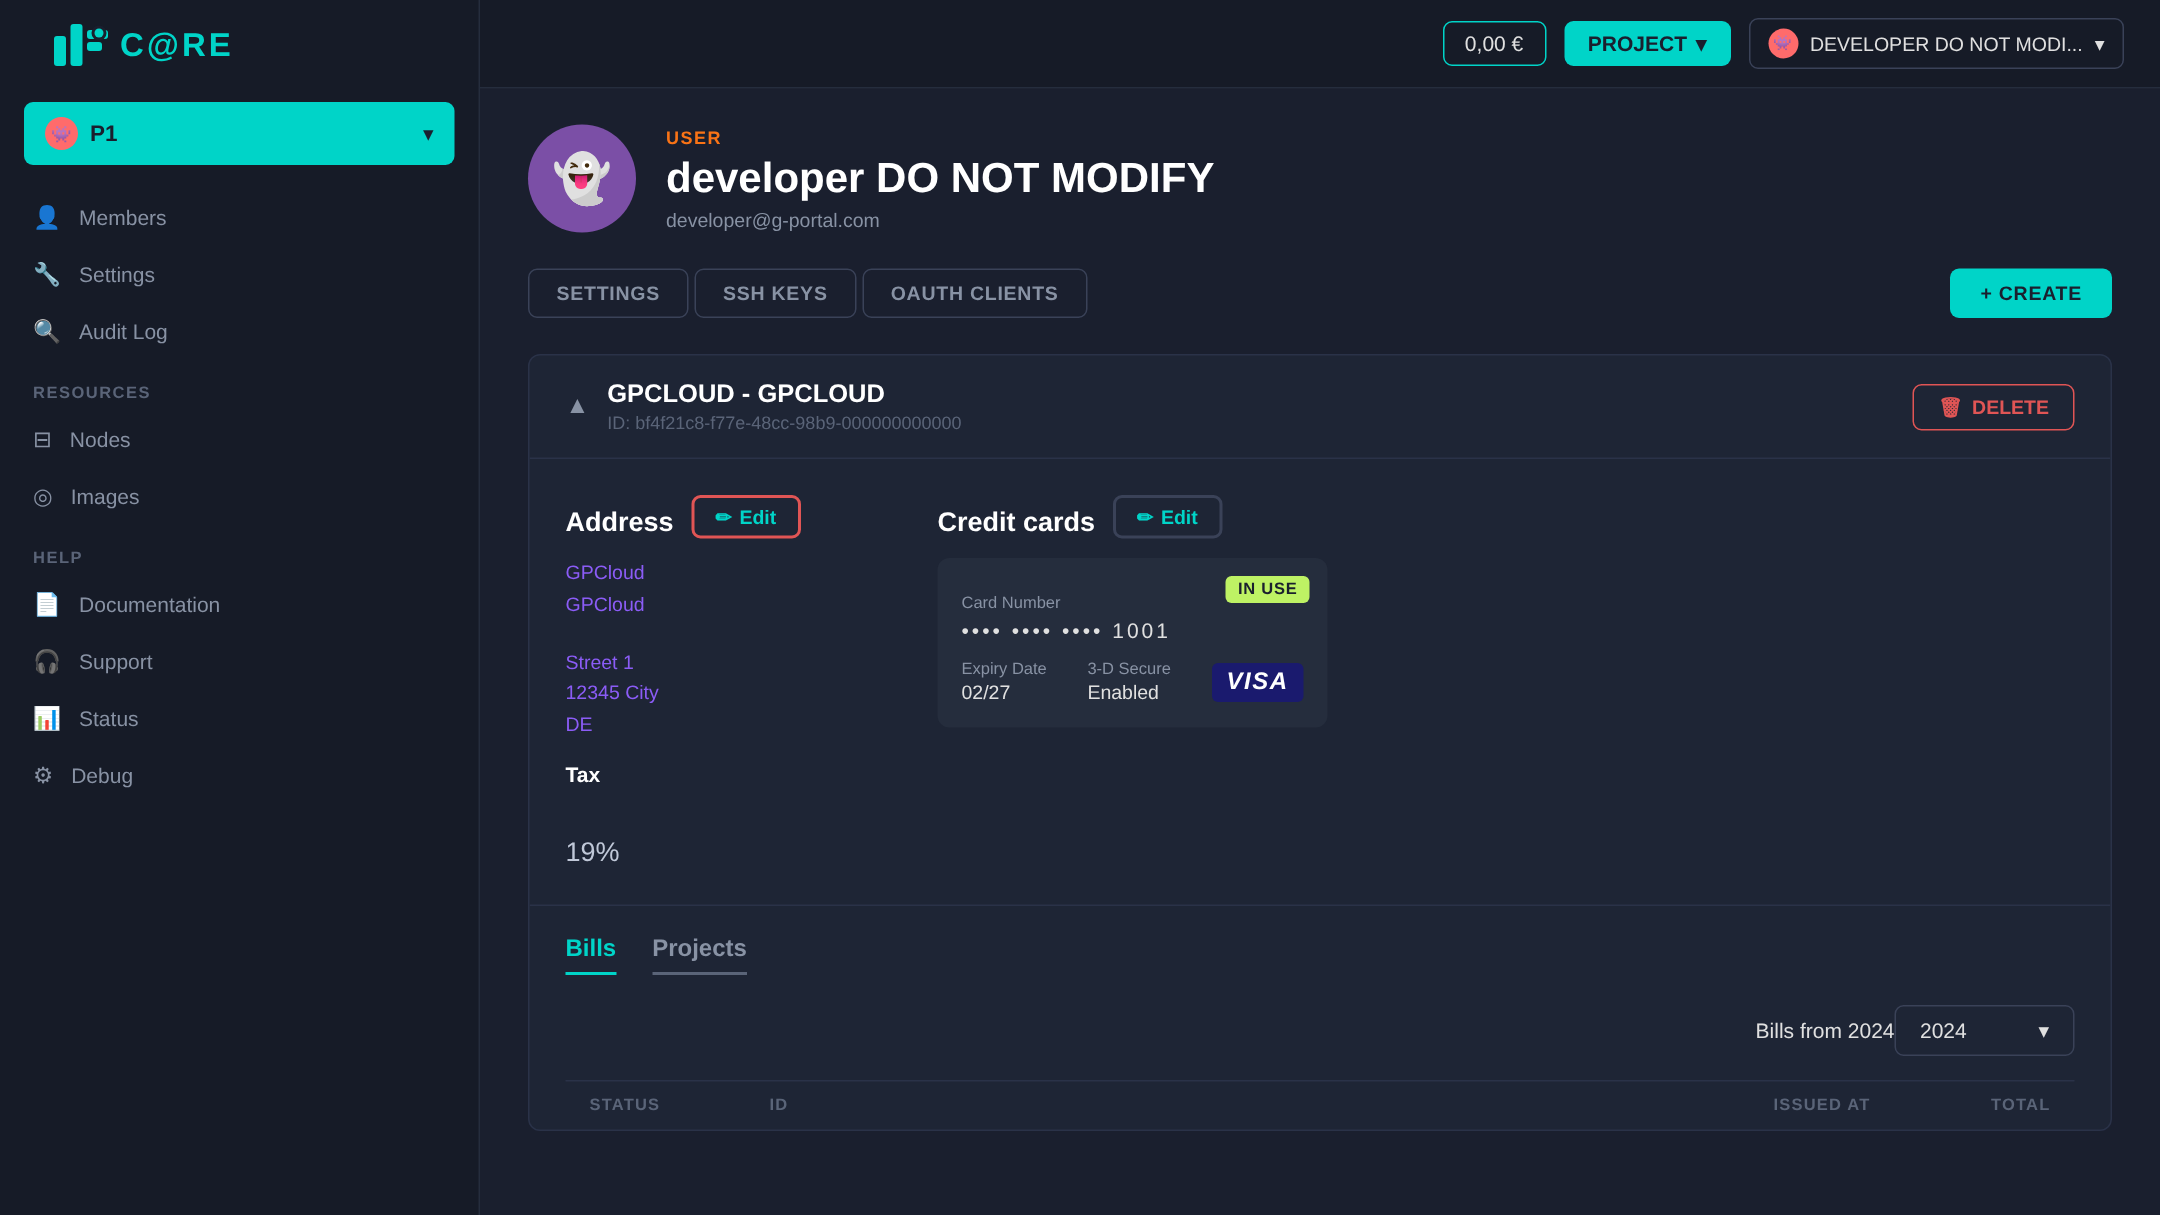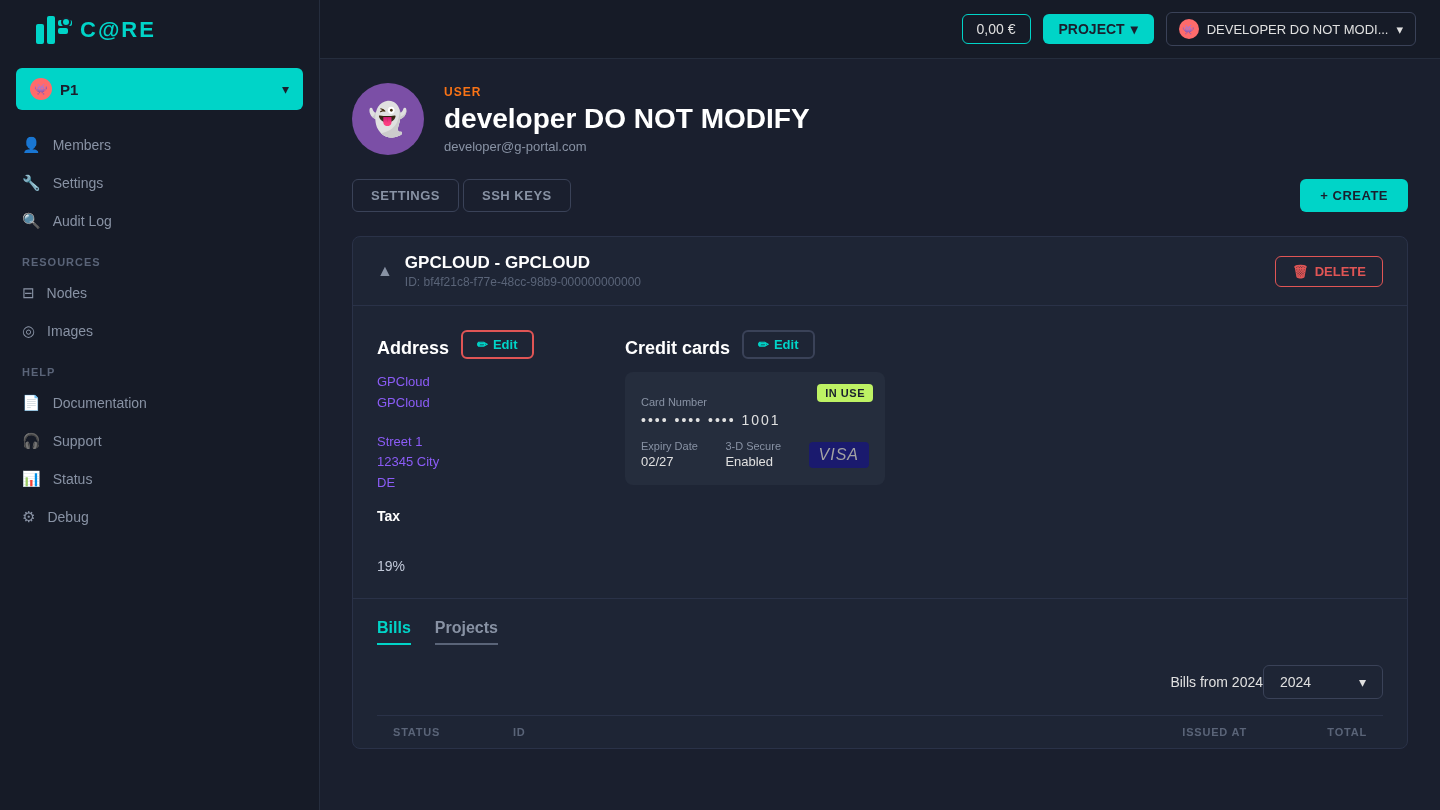--- a/index.html
+++ b/index.html
@@ -342,21 +342,21 @@
     }
     .address-label {
       color: #ffffff;
       font-weight: 600;
       font-size: 14px;
       margin-top: 14px;
       margin-bottom: 2px;
     }
     .address-value {
       color: #c0c8d8;
-      font-size: 14px;
+      font-size: 18px;
       margin-top: 34px;
     }
 
     
     .credit-cards-section { flex: 1; }
     .credit-card-item {
       background: #252d3d;
       border-radius: 8px;
       padding: 16px;
       min-width: 240px;
@@ -399,23 +399,23 @@
       margin-bottom: 2px;
     }
     .card-detail-value {
       color: #e0e0e0;
       font-size: 13px;
     }
     .visa-logo {
       background: #1a1a6e;
       border-radius: 4px;
       padding: 4px 10px;
-      color: #a3a3a3;
+      color: #ffffff;
       font-style: italic;
-      font-weight: 400;
+      font-weight: 700;
       font-size: 16px;
       letter-spacing: 1px;
     }
 
     
     .bills-section {
       padding: 20px 24px 0;
       border-top: 1px solid #2a3248;
     }
     .bills-tabs {
@@ -585,20 +585,21 @@
         <div class="user-info-label">USER</div>
         <div class="user-info-name">developer DO NOT MODIFY</div>
         <div class="user-info-email">developer@g-portal.com</div>
       </div>
     </div>
 
     <div class="tabs-row">
       <div class="tabs">
         <button class="tab">SETTINGS</button>
         <button class="tab">SSH KEYS</button>
+        <button class="tab">OAUTH CLIENTS</button>
       </div>
       <button class="create-btn">+ CREATE</button>
     </div>
 
     <div class="billing-card">
 
       <div class="billing-card-header">
         <div class="billing-card-header-left">
           <span class="collapse-btn">▲</span>
           <div>

